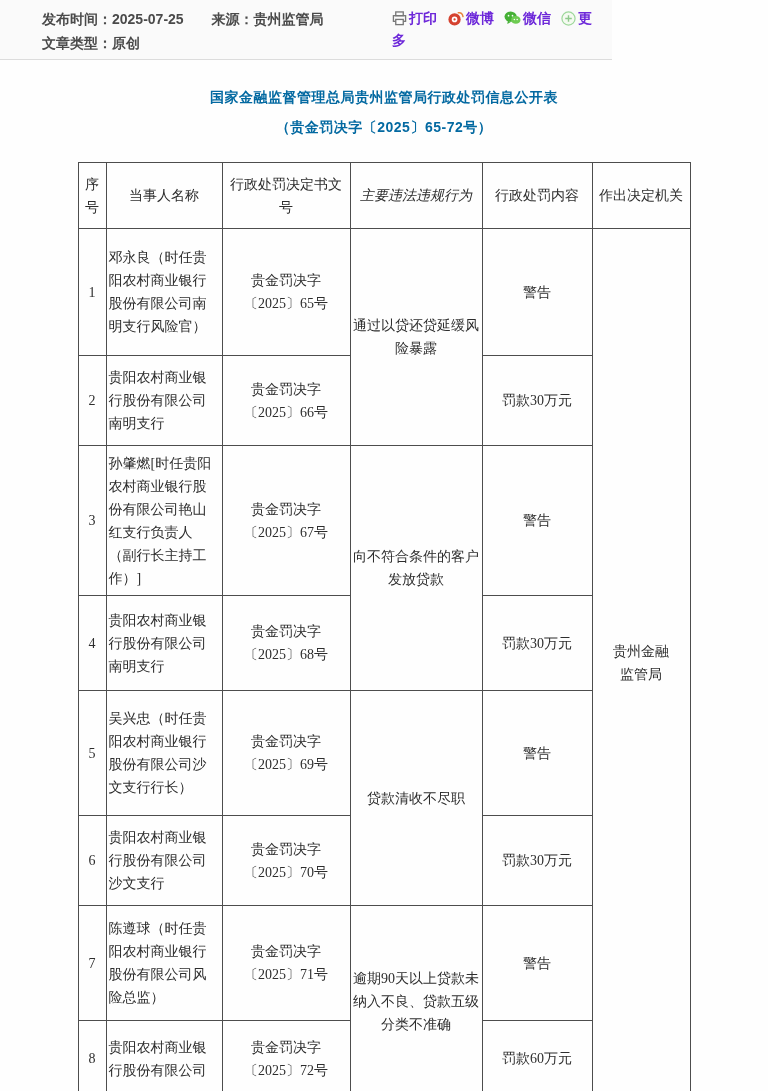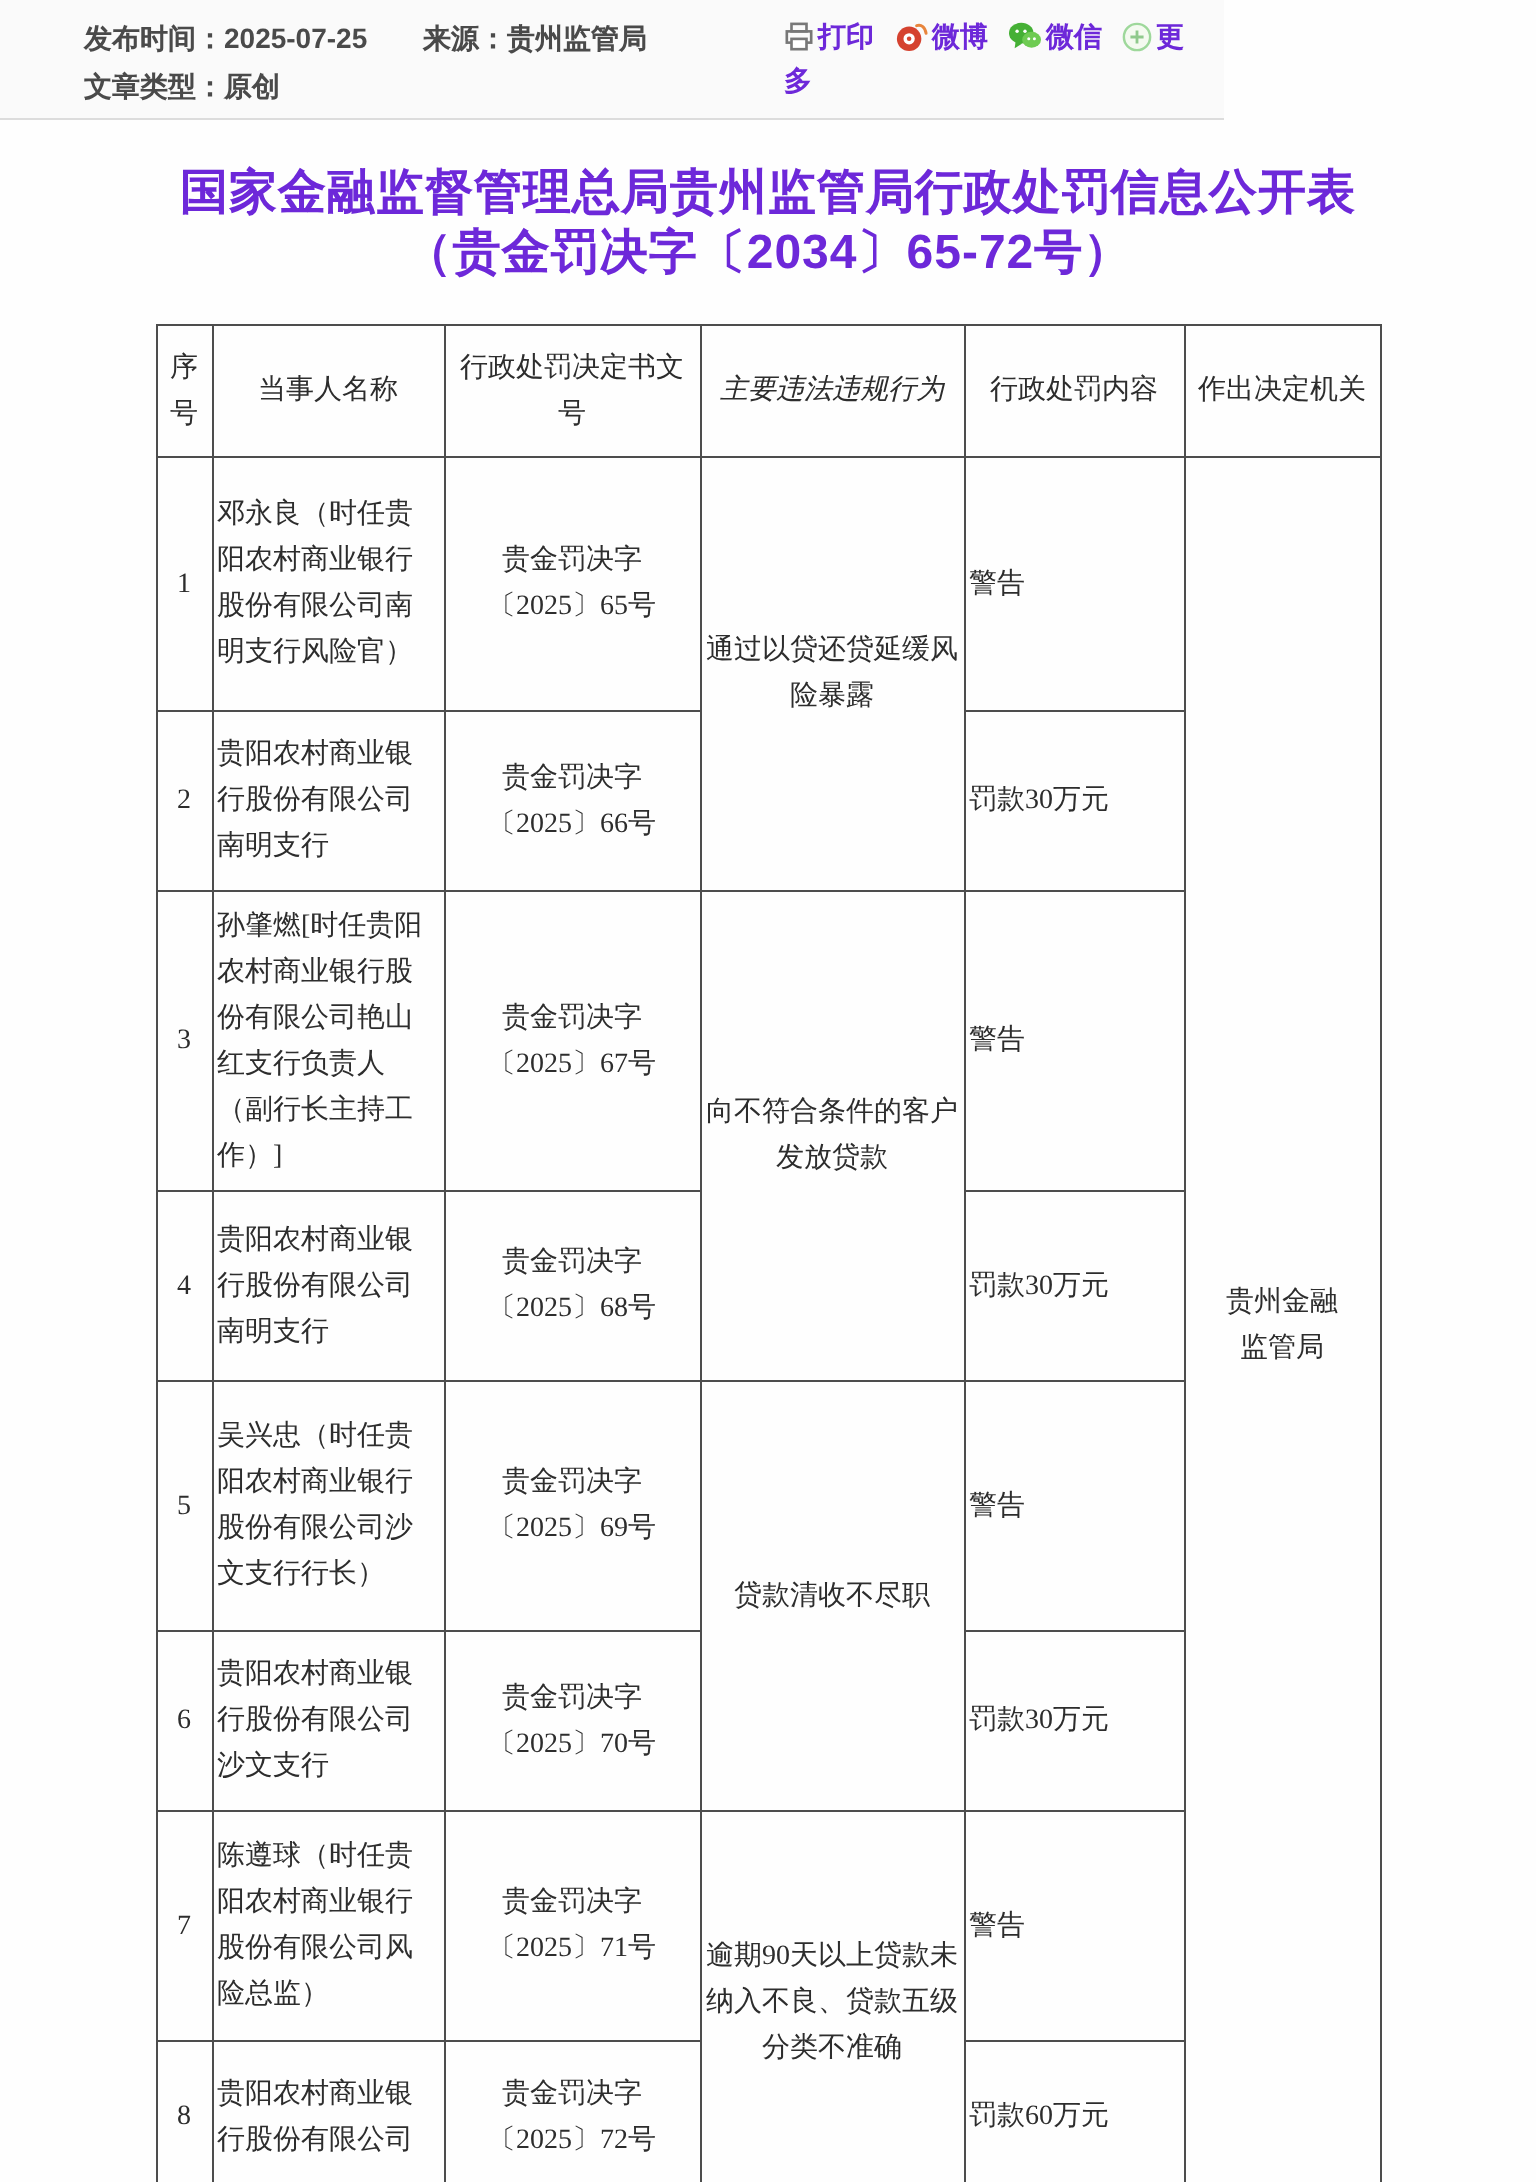--- a/index.html
+++ b/index.html
@@ -26,22 +26,22 @@
     font-size:14px;line-height:22px;color:#4a4a4a;font-weight:600;
     word-break:break-all;text-align:left;
   }
   .share a{color:#6d28d9;text-decoration:none;margin-right:10px;}
   .share svg{vertical-align:-3px;margin-right:2px;}
   
   .title-block{
     margin:22px 40px 0 40px;
     text-align:center;
     font-weight:700;
-    font-size:24px;line-height:30px;
-    color:#6d28d9;
+    font-size:14px;line-height:30px;
+    color:#0369a1;
     letter-spacing:0.5px;
   }
   
   table.penalty{
     width:612px;
     margin:20px auto 0 auto;
     border-collapse:collapse;
     table-layout:fixed;
     font-family:"Liberation Serif","DejaVu Serif",serif;
     font-size:14px;color:#2d2d2d;
@@ -55,21 +55,21 @@
   }
   th.h-seq{padding:4px 5px;}
   th.h-doc{padding:4px 14px;}
   th.h-viol{padding:4px 6px;font-style:italic;}
   th.h-organ{padding:4px 16px;}
   td.seq{text-align:center;}
   td.party{text-align:left;padding:8px 12px;line-height:23px;}
   td.doc{text-align:center;padding:8px 4px;}
   td.doc span{display:block;}
   td.violation{text-align:center;padding:8px;line-height:24px;}
-  td.penalty-val{}
+  td.penalty-val{text-align:center;}
   td.authority{text-align:center;padding:0;line-height:24px;}
   td.authority .inner{width:62px;margin:0 auto;font-family:Liberation Serif, serif;}
   th{text-align:center;}
 </style>
 </head>
 <body>
 
 <div class="topbar">
   <div class="meta">
     <span class="meta-group"><span>发布时间：</span><span>2025-07-25</span></span>
@@ -96,21 +96,21 @@
           <circle cx="14" cy="10" r="0.8" fill="#fff"></circle>
         </svg><span>微信</span></a><a href="#"><svg width="15" height="15" viewBox="0 0 16 16">
           <circle cx="8" cy="8" r="7" fill="#f4faf0" stroke="#9ed89b" stroke-width="1.3"></circle>
           <path d="M8 4.5 V11.5 M4.5 8 H11.5" stroke="#8fc98c" stroke-width="1.5"></path>
         </svg><span>更多</span></a>
   </div>
 </div>
 
 <div class="title-block">
   <div>国家金融监督管理总局贵州监管局行政处罚信息公开表</div>
-  <div>（贵金罚决字〔2034〕65-72号）</div>
+  <div>（贵金罚决字〔2025〕65-72号）</div>
 </div>
 
 <table class="penalty">
   <colgroup>
     <col style="width:28px">
       <col style="width:116px">
       <col style="width:128px">
     <col style="width:132px">
       <col style="width:110px">
       <col style="width:98px">

